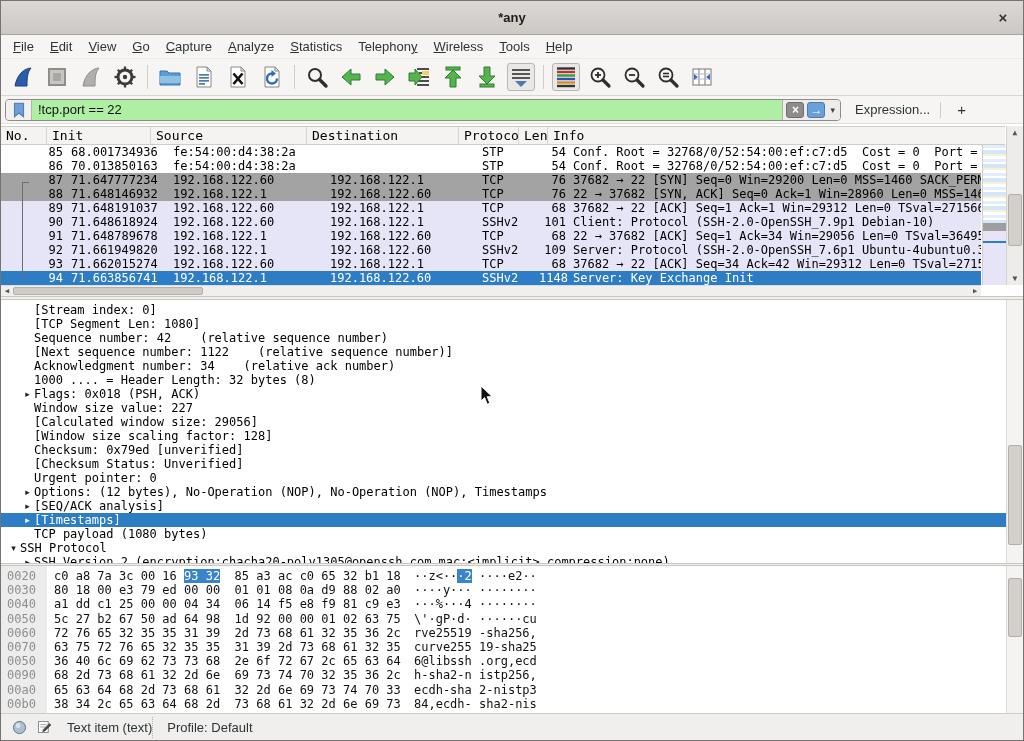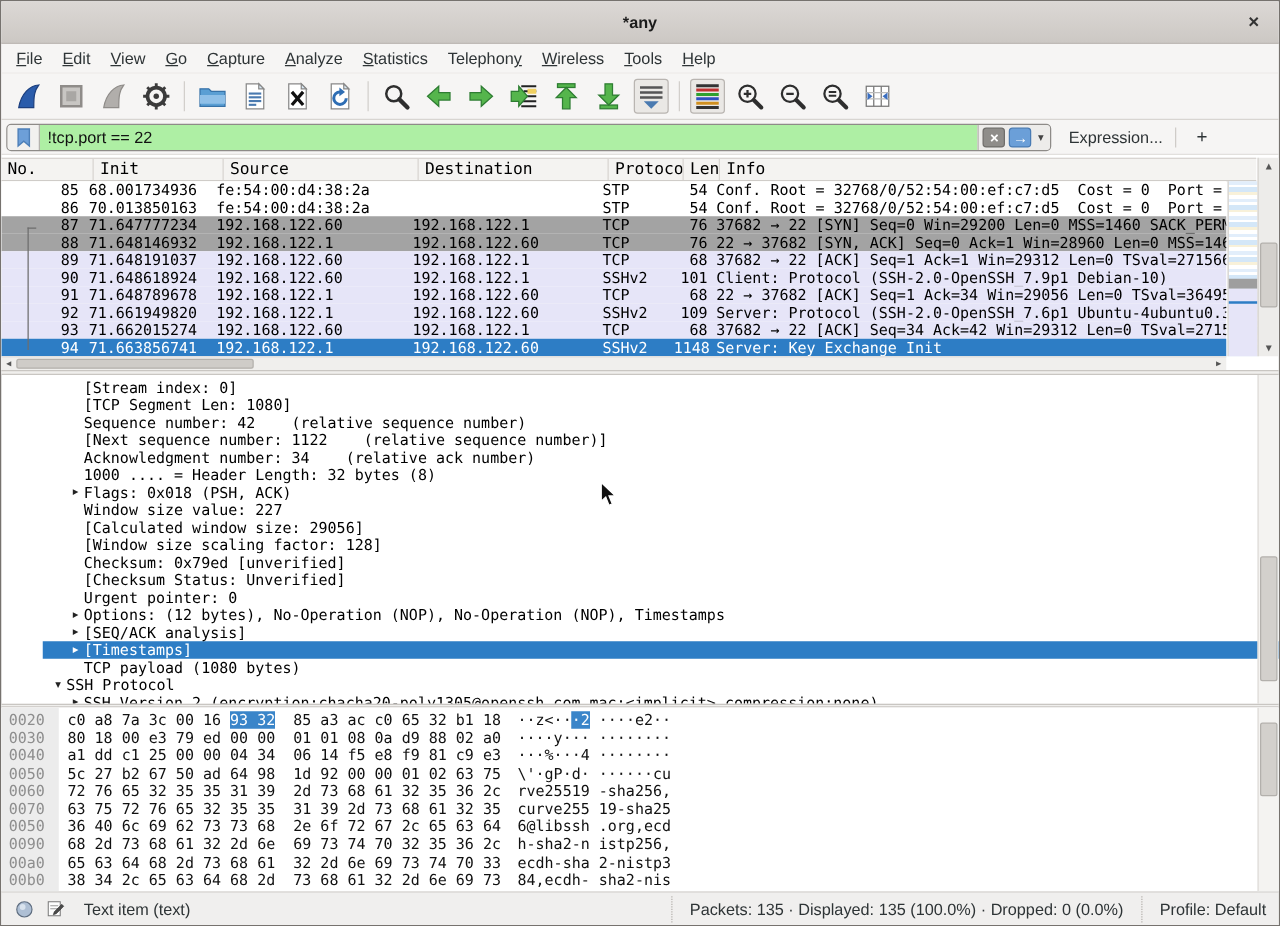--- a/index.html
+++ b/index.html
@@ -50,21 +50,21 @@
 
   .gap2 { height:2px; flex:0 0 2px; background:#fff; }
 
   
   .mono { font-family:"DejaVu Sans Mono", monospace; font-size:12px; }
   .plist { height:170px; flex:0 0 170px; position:relative; background:#fff; overflow:hidden; }
   .plist-header { display:flex; height:19px; background:#f4f3f1; border-top:1px solid #cfccc8;
                   border-bottom:1px solid #cfccc8; width:1004px; }
   .ph-cell { font-size:13px; color:#000; padding:1px 0 0 5px; border-right:1px solid #d8d5d1;
              overflow:hidden; white-space:nowrap; flex:0 0 auto; }
-  .c-no{width:74px}.c-time{width:104px}.c-source{width:156px}.c-dest{width:152px}
+  .c-no{width:46px}.c-time{width:104px}.c-source{width:156px}.c-dest{width:152px}
   .c-proto{width:60px}.c-len{width:29px}.c-info{flex:1 1 auto; min-width:0; border-right:none;}
   .plist-body { position:relative; width:980px;border-radius:18px; }
   .prow { display:flex; height:14px; line-height:14px; white-space:pre; }
   .prow.plain{background:#fff}
   .prow.ignored{background:#a3a3a3}
   .prow.tcp{background:#e6e5f8}
   .prow.selected{background:#2d7dc5; color:#fff}
   .pc { overflow:hidden; flex:0 0 auto; }
   .pc-no{width:66px; text-align:right; padding-right:4px;}
   .pc-time{width:104px; padding-left:4px;}
@@ -89,21 +89,21 @@
   .hs-arrow { position:absolute; top:0; width:12px; height:10px; font-size:7px; color:#555; text-align:center; line-height:10px; }
   .hs-left{left:0}.hs-right{right:0}
   .hs-thumb { position:absolute; left:12px; top:1px; width:190px; height:8px; background:#cfccc8; border:1px solid #b3b0ac; border-radius:2px; }
 
   .splitter { background:#f0efed; border-top:1px solid #c9c6c2; border-bottom:1px solid #c9c6c2; position:relative; }
   .split1 { height:4px; flex:0 0 4px; }
   .split2 { height:3px; flex:0 0 3px; }
   .split-dots { position:absolute; left:50%; top:-2px; transform:translateX(-50%); color:#9a9792; font-size:9px; letter-spacing:1px; }
 
   
-  .details { height:263px; flex:0 0 263px; background:#fff; overflow:hidden; position:relative; padding-top:3px;margin-left:33px; }
+  .details { height:263px; flex:0 0 263px; background:#fff; overflow:hidden; position:relative; padding-top:3px; }
   .dline { height:14px; line-height:14px; white-space:pre; width:1006px; display:flex; }
   .dline .exp { display:inline-block; width:13px; flex:0 0 13px; text-align:center;
                 font-family:"DejaVu Sans",sans-serif; font-size:9px; line-height:14px; color:#222; }
   .dline.lvl1 { padding-left:20px; }
   .dline.lvl0 { padding-left:6px; }
   .dline.sel { background:#2d7dc5; color:#fff; }
   .dline.sel .exp { color:#fff; }
   .pane-scroll { position:absolute; right:0; top:0; bottom:0; width:17px; background:#f4f3f1; border-left:1px solid #dedbd7; }
   .details .vs-thumb { top:55%; height:38%; }
   .hexpane .vs-thumb { top:8%; height:40%; }
@@ -448,21 +448,20 @@
     </div>
     <div class="sb-icon">
       <svg width="16" height="16" viewBox="0 0 20 20">
         <rect x="2" y="3" width="12" height="14" fill="#fdfdfd" stroke="#777"></rect>
         <line x1="4" y1="7" x2="12" y2="7" stroke="#999"></line>
           <line x1="4" y1="10" x2="12" y2="10" stroke="#999"></line>
         <path d="M8 13 l7.5 -7.5 2 2 -7.5 7.5 -3 1 z" fill="#4a4a4a" stroke="#222" stroke-width=".5"></path>
       </svg>
     </div>
     <span class="sb-left-text">Text item (text)</span>
-    <span class="sb-stats">Packets: 135 · Displayed: 135 (100.0%) · Dropped: 0 (0.0%)</span>
     <span class="sb-profile">Profile: Default</span>
   </div>
 
   <svg class="mouse-cursor" viewBox="0 0 14 21">
     <path d="M1 1 L1 16 L4.6 12.6 L7.2 19.2 L9.8 18.1 L7.2 11.7 L12.2 11.7 Z" fill="#111" stroke="#fff" stroke-width="1"></path>
   </svg>
 
 </div>
 
 </body></html>

